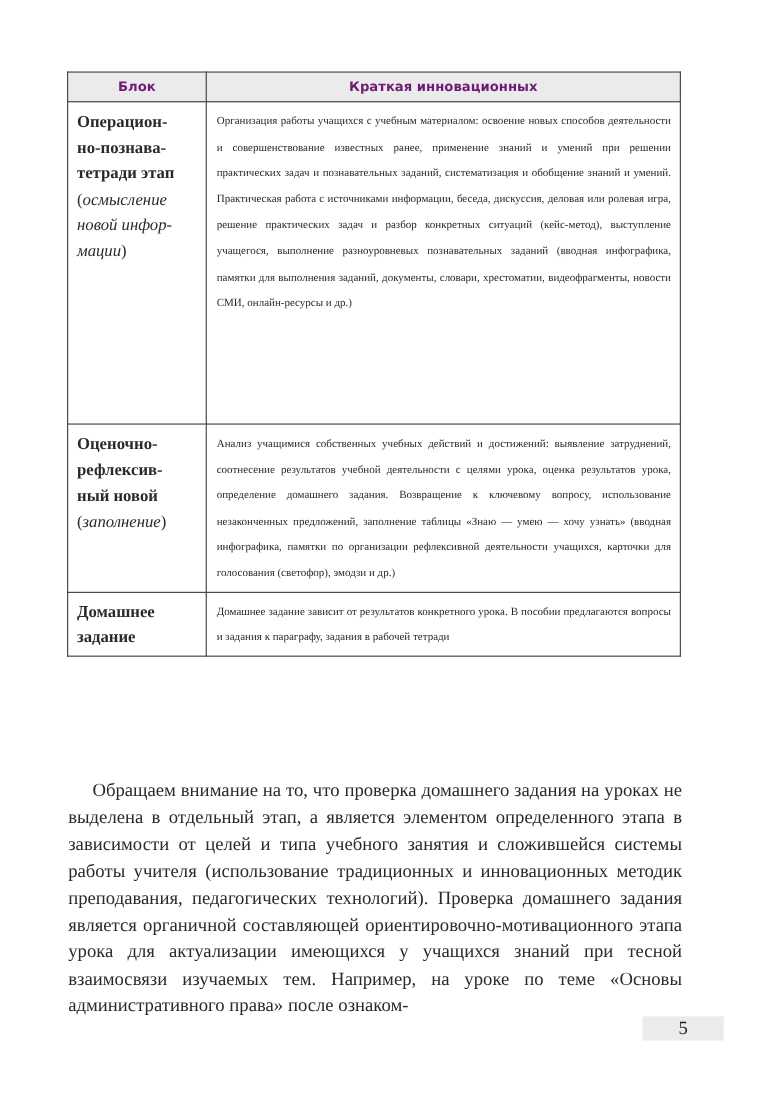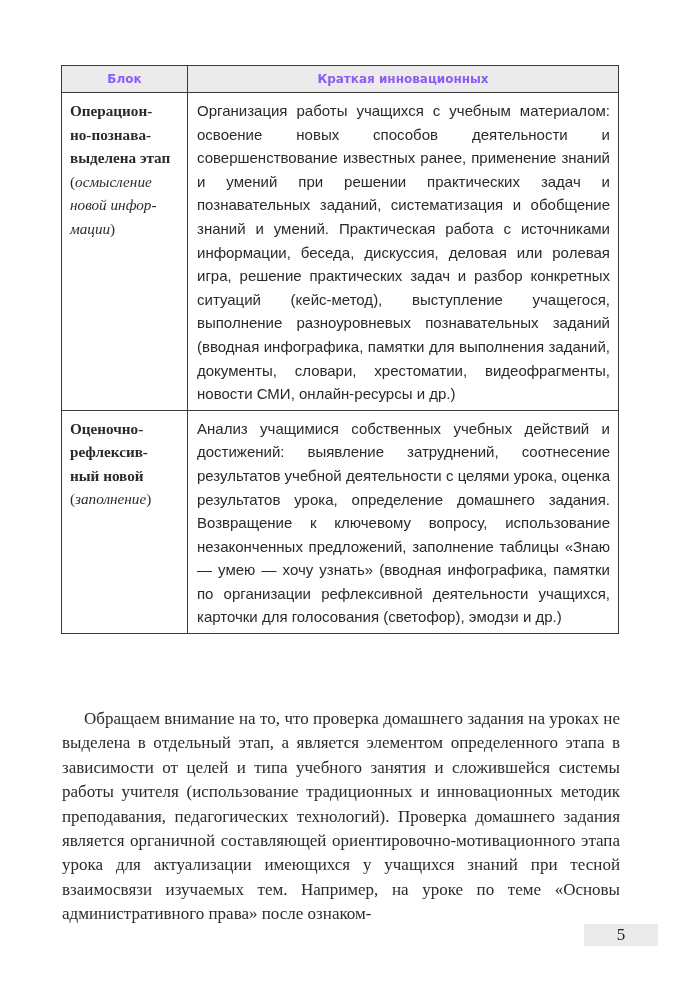--- a/index.html
+++ b/index.html
@@ -8,27 +8,27 @@
 
     table.t {
       position: absolute; left: 61px; top: 65px; width: 558px;
       border-collapse: collapse;
       font-family: "DejaVu Serif", "Liberation Serif", serif;
     }
     table.t th, table.t td { border: 1.5px solid #3a3a3a; vertical-align: top; }
     table.t th {
       background: #ebebeb; height: 26px; padding: 0;
       font-family: "DejaVu Sans", "Liberation Sans", sans-serif;
-      font-size: 12px; font-weight: bold; vertical-align: middle; color: #8b5cf6;
+      font-size: 12px; font-weight: bold; vertical-align: middle; color: #701a75;
     }
     .c1 { width: 111px; }
     td.block { padding: 6px 6px 4px 8px; font-size: 15.2px; line-height: 23.5px; font-family: Liberation Serif, serif; }
     td.block .bold { font-weight: bold; display: block; }
     td.block .ital { font-style: italic; }
-    td.desc { padding: 6px 8px 4px 9px; font-size: 15px; line-height: 23.6px; font-family: Liberation Sans, sans-serif; text-align: justify; }
+    td.desc { padding: 6px 8px 4px 9px; font-size: 10px; line-height: 23.6px; font-family: Liberation Serif, serif; text-align: justify; }
 
     .para {
       position: absolute; left: 62px; top: 707px; width: 558px;
       font-family: "Liberation Serif", serif; font-size: 17px; line-height: 24.4px;
       text-align: justify; text-indent: 22px; color: #2a2a2a; margin: 0;
     }
 
     .pagenum {
       position: absolute; left: 584px; top: 924px; width: 74px; height: 22px;
       background: #ebebeb; text-align: center;
@@ -45,33 +45,40 @@
       <tr>
         <th class="c1">Блок</th>
         <th>Краткая инновационных</th>
       </tr>
     </thead>
     <tbody>
       <tr>
         <td class="block c1" style="height:282px;">
           <span class="bold">Операцион-</span>
           <span class="bold">но-познава-</span>
-          <span class="bold">выделена этап</span>
+          <span class="bold">тетради этап</span>
           <span><span>(</span><span class="ital">осмысление новой инфор-мации</span><span>)</span></span>
         </td>
         <td class="desc">Организация работы учащихся с учебным материалом: освоение новых способов деятельности и совершенствование известных ранее, применение знаний и умений при решении практических задач и познавательных заданий, систематизация и обобщение знаний и умений. Практическая работа с источниками информации, беседа, дискуссия, деловая или ролевая игра, решение практических задач и разбор конкретных ситуаций (кейс-метод), выступление учащегося, выполнение разноуровневых познавательных заданий (вводная инфографика, памятки для выполнения заданий, документы, словари, хрестоматии, видеофрагменты, новости СМИ, онлайн-ресурсы и др.)</td>
       </tr>
       <tr>
         <td class="block c1">
           <span class="bold">Оценочно-</span>
           <span class="bold">рефлексив-</span>
           <span class="bold">ный новой</span>
           <span><span>(</span><span class="ital">заполнение</span><span>)</span></span>
         </td>
         <td class="desc">Анализ учащимися собственных учебных действий и достижений: выявление затруднений, соотнесение результатов учебной деятельности с целями урока, оценка результатов урока, определение домашнего задания. Возвращение к ключевому вопросу, использование незаконченных предложений, заполнение таблицы «Знаю — умею — хочу узнать» (вводная инфографика, памятки по организации рефлексивной деятельности учащихся, карточки для голосования (светофор), эмодзи и др.)</td>
       </tr>
+      <tr>
+        <td class="block c1">
+          <span class="bold">Домашнее</span>
+          <span class="bold">задание</span>
+        </td>
+        <td class="desc">Домашнее задание зависит от результатов конкретного урока. В пособии предлагаются вопросы и задания к параграфу, задания в рабочей тетради</td>
+      </tr>
     </tbody>
   </table>
 
   <p class="para">Обращаем внимание на то, что проверка домашнего задания на уроках не выделена в отдельный этап, а является элементом определенного этапа в зависимости от целей и типа учебного занятия и сложившейся системы работы учителя (использование традиционных и инновационных методик преподавания, педагогических технологий). Проверка домашнего задания является органичной составляющей ориентировочно-мотивационного этапа урока для актуализации имеющихся у учащихся знаний при тесной взаимосвязи изучаемых тем. Например, на уроке по теме «Основы административного права» после ознаком-</p>
 
   <div class="pagenum">5</div>
 </div>
 
 </body></html>

